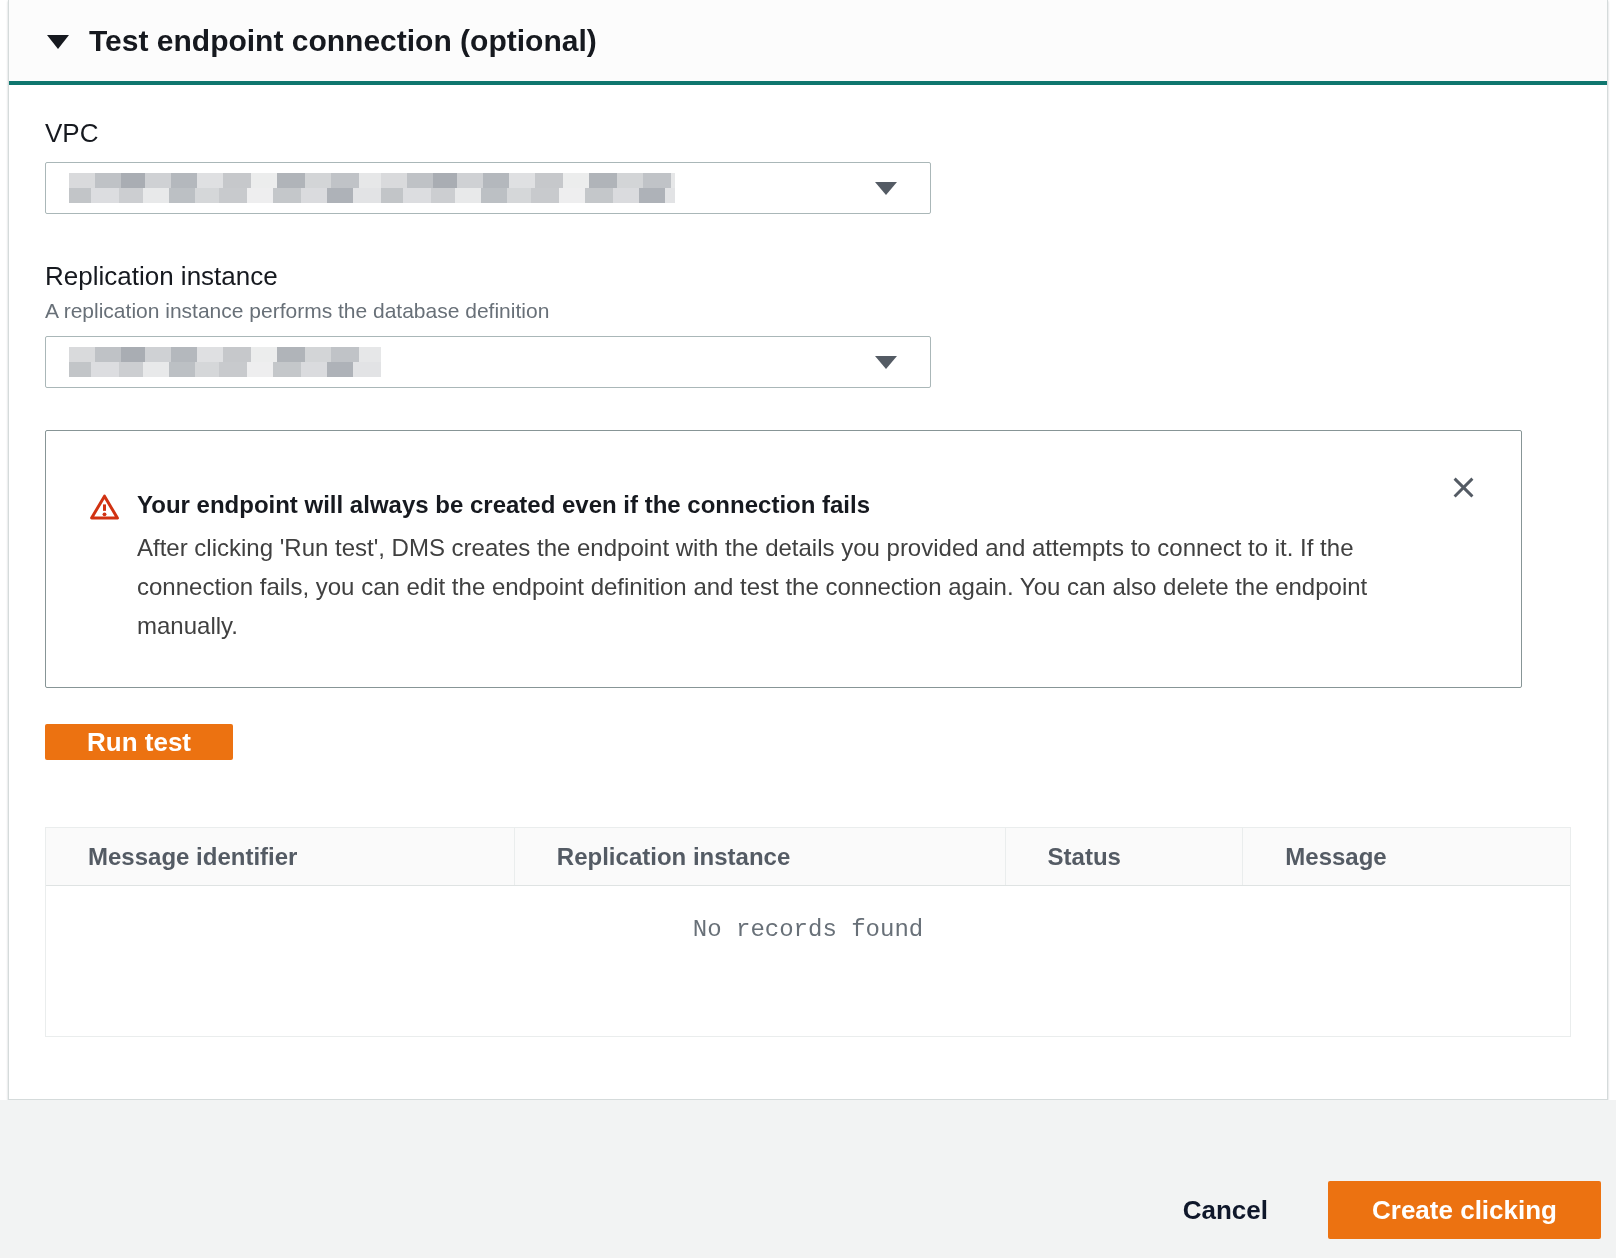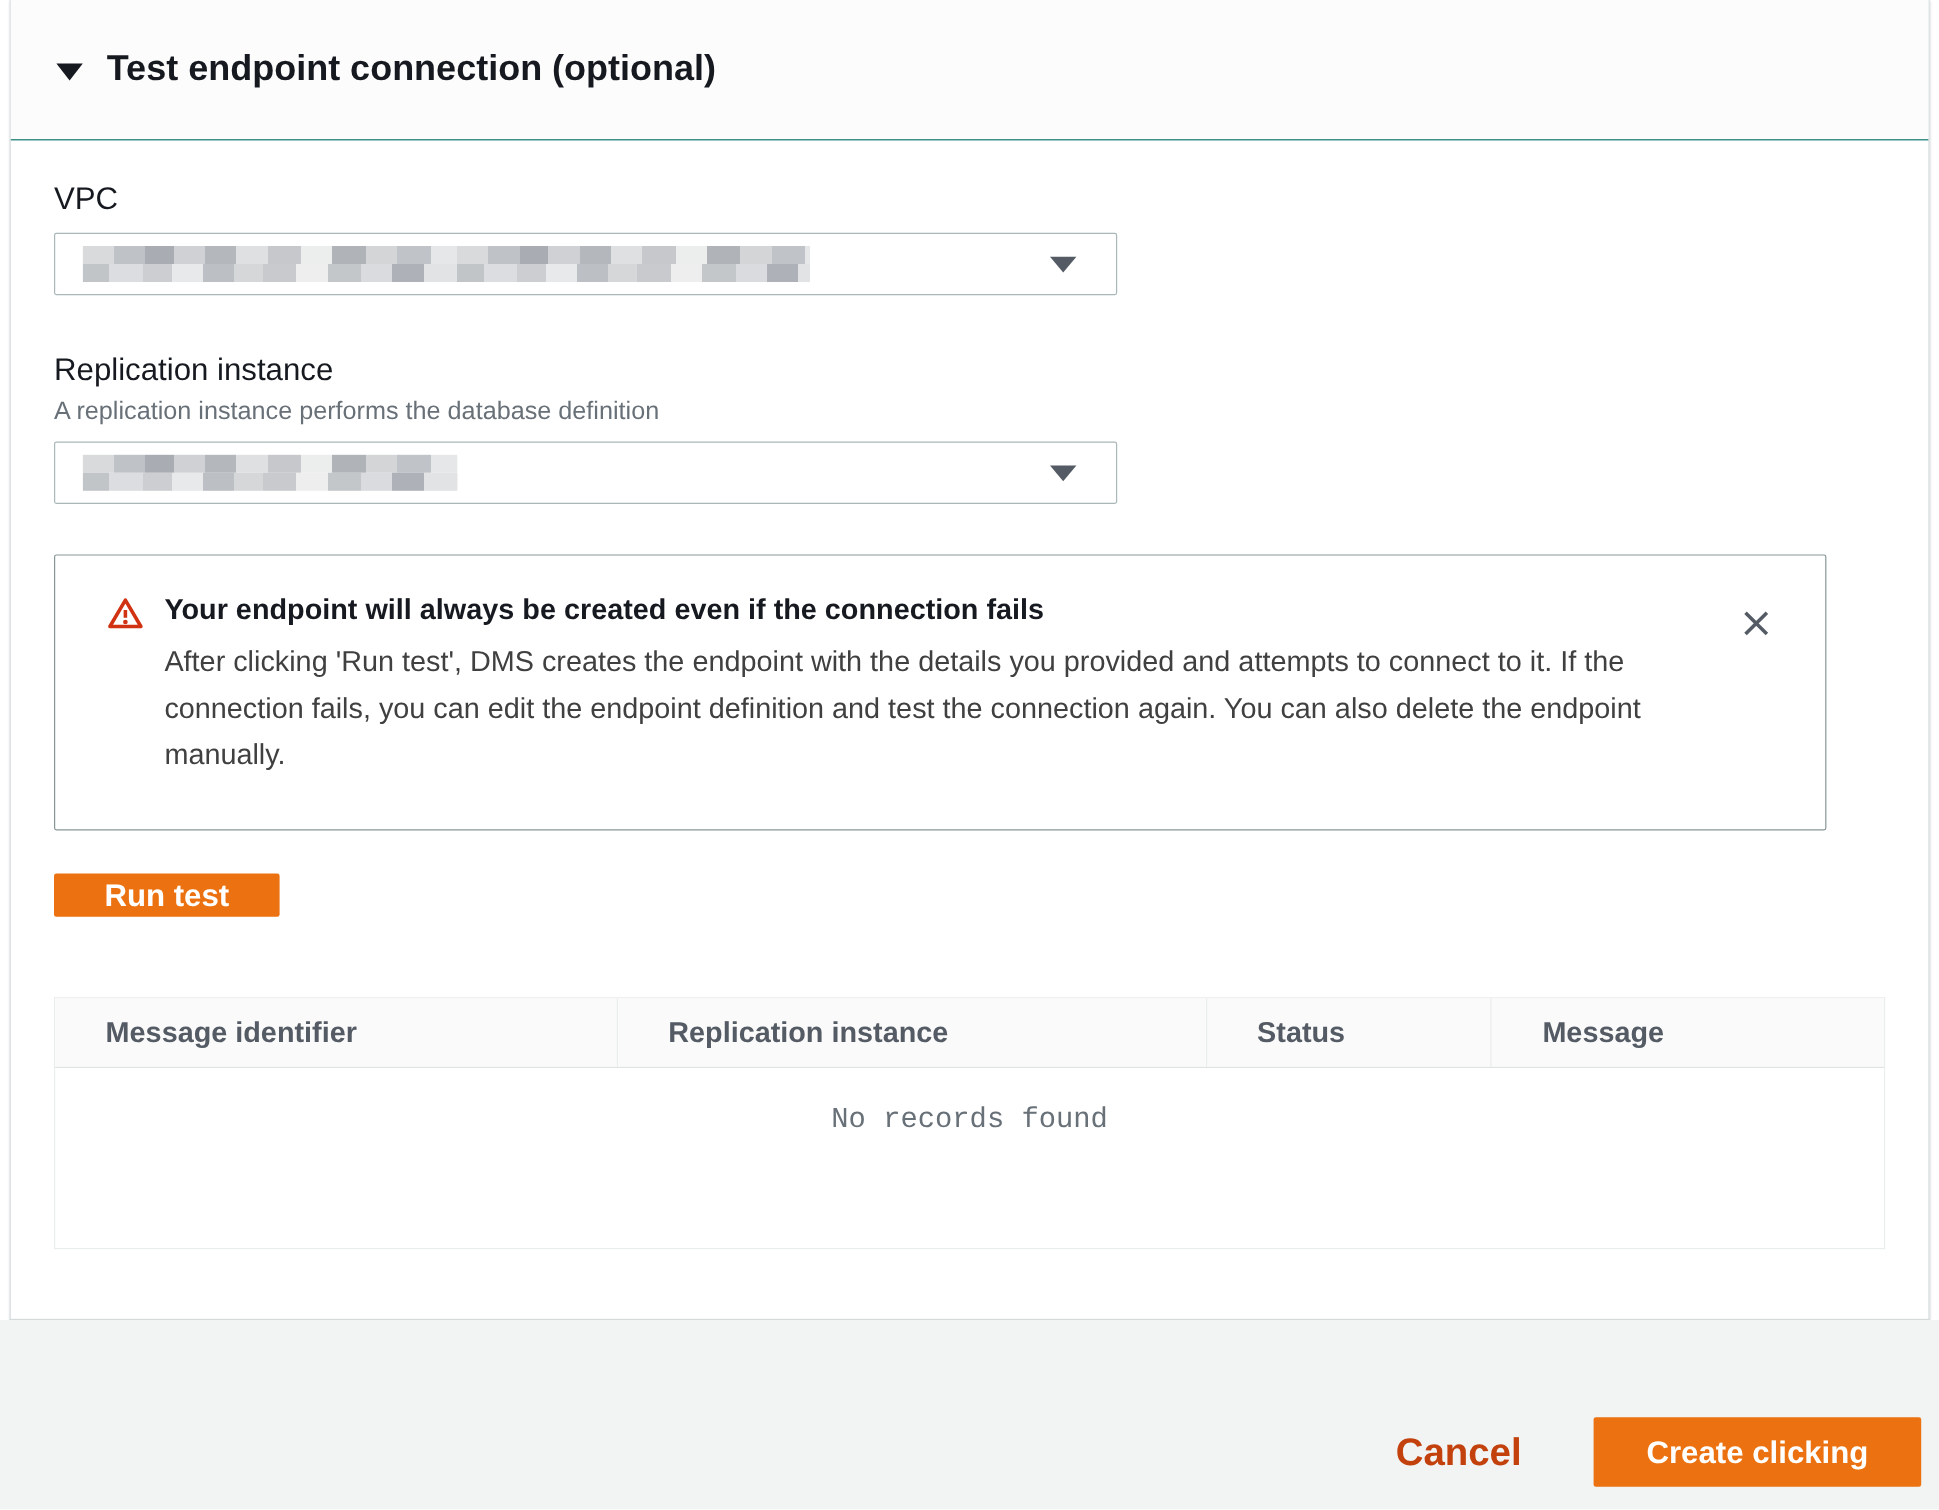--- a/index.html
+++ b/index.html
@@ -14,23 +14,23 @@
   
   .card {
     margin: 0 8px;
     height: 1100px;
     background: #ffffff;
     border: 1px solid #d5dbdb;
     border-top: none;
     box-shadow: 0 1px 2px rgba(0,28,36,0.22);
   }
   .card-header {
-    height: 117px;
+    height: 85px;
     background: #fcfcfc;
-    border-bottom: 1px solid #0f766e;
+    border-bottom: 4px solid #0f766e;
     display: flex;
     align-items: center;
     padding-left: 38px;
     cursor: pointer;
   }
   .caret-down {
     width: 0; height: 0;
     border-left: 11px solid transparent;
     border-right: 11px solid transparent;
     border-top: 14px solid #16191f;
@@ -97,21 +97,21 @@
   .redacted.w-vpc { width: 606px; }
   .redacted.w-ri  { width: 312px; }
 
   
   .warning {
     margin-top: 42px;
     width: 1477px;
     border: 1px solid #879596;
     border-radius: 2px;
     background: #ffffff;
-    padding: 32px 110px 42px 43px;
+    padding: 60px 110px 42px 43px;
     display: flex;
     align-items: flex-start;
     position: relative;
   }
   .warn-icon { flex: 0 0 auto; margin-top: 1px; }
   .warn-text { margin-left: 17px; }
   .warn-title {
     font-size: 24px;
     font-weight: 700;
     color: #16191f;
@@ -140,23 +140,23 @@
     font-family: "Liberation Sans", sans-serif;
     font-size: 26px;
     font-weight: 700;
     cursor: pointer;
   }
   .btn-run { margin-top: 36px; height: 36px; padding: 0 42px; }
   .btn-create { height: 58px; padding: 0 44px; }
   .btn-link {
     background: transparent;
     border: none;
-    color: #c2410c;
+    color: #0f172a;
     font-family: "Liberation Sans", sans-serif;
-    font-size: 32px;
+    font-size: 26px;
     font-weight: 700;
     cursor: pointer;
     padding: 0 10px;
   }
 
   
   .results-table {
     margin-top: 67px;
     width: 100%;
     border: 1px solid #eaeded;

